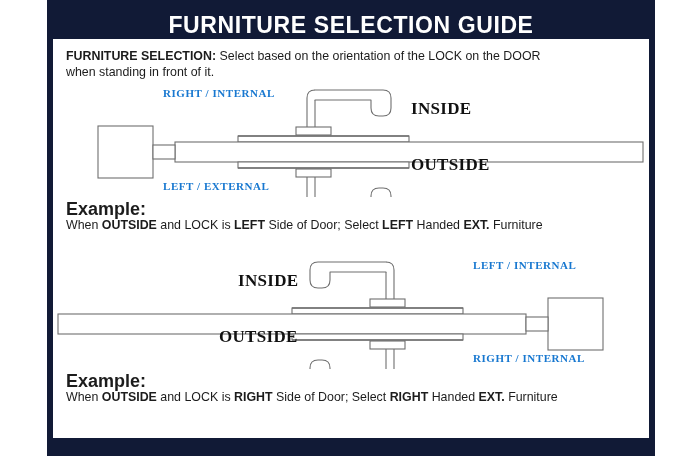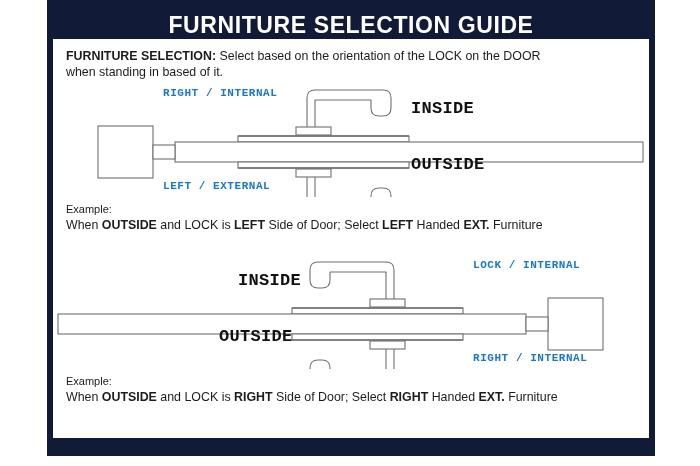--- a/index.html
+++ b/index.html
@@ -63,22 +63,22 @@
   
   .example {
     position: absolute;
     left: 13px;
     right: 6px;
     font-size: 12.4px;
     color: #1c1c1c;
     line-height: 16.2px;
   }
   .example .ex-head {
-    font-weight: normal;
-    font-size: 11px;
+    font-weight: bold;
+    font-size: 18px;
   }
   .example .ex-line { white-space: nowrap; }
   .example b { font-weight: bold; }
 
   #example-1 { top: 162px; }
   #example-2 { top: 334px; }
 
   
   .diagram {
     position: absolute;
@@ -90,21 +90,21 @@
   #diagram-2 { top: 220px; }
 
   .diagram svg { display: block; }
 
   .lbl {
     position: absolute;
     font-size: 11px;
     font-weight: bold;
     letter-spacing: 0.55px;
     white-space: nowrap;
-    font-family: Liberation Mono, monospace;
+    font-family: Liberation Serif, serif;
   }
   .lbl-blue { color: #1878d0; }
   .lbl-black {
     color: #111111;
     font-size: 17px;
     font-weight: bold;
     letter-spacing: 0.3px;
   }
 
   
@@ -124,21 +124,21 @@
 
 <div class="guide-panel">
 
   <div class="guide-title">FURNITURE SELECTION GUIDE</div>
 
   <div class="guide-body">
 
     <div class="intro">
       <b>FURNITURE SELECTION:</b>
       <span>Select based on the orientation of the LOCK on the DOOR</span><br>
-      <span>when standing in based of it.</span>
+      <span>when standing in front of it.</span>
     </div>
 
     <div class="diagram" id="diagram-1">
       <svg width="595" height="110" viewBox="0 0 595 110">
         <g fill="none" stroke="#6f6f6f" stroke-width="1.1">
 
           <path d="M262 3 L330 3 Q338 3 338 11 L338 21 Q338 29 330 29 L326 29 Q318 29 318 21 L318 13 L262 13" stroke-linejoin="round" stroke-linecap="round"></path>
           <path d="M262 3 Q254 3 254 11 L254 40" stroke-linejoin="round"></path>
           <path d="M262 13 Q262 13 262 13 L262 40"></path>
 
@@ -199,21 +199,21 @@
 
           <path d="M262 127 L330 127 Q338 127 338 119 L338 109 Q338 101 330 101 L326 101 Q318 101 318 109 L318 117 L262 117" stroke-linejoin="round" stroke-linecap="round"></path>
           <path d="M262 127 Q254 127 254 119 L254 90" stroke-linejoin="round"></path>
           <path d="M262 117 L262 90"></path>
 
           <rect x="45" y="39" width="55" height="52" fill="#ffffff"></rect>
           <rect x="100" y="58" width="22" height="14" fill="#ffffff"></rect>
         </g>
       </svg>
 
-      <span class="lbl lbl-blue" id="d2-left-internal">LOCK / INTERNAL</span>
+      <span class="lbl lbl-blue" id="d2-left-internal">LEFT / INTERNAL</span>
       <span class="lbl lbl-blue" id="d2-right-external">RIGHT / INTERNAL</span>
       <span class="lbl lbl-black" id="d2-inside">INSIDE</span>
       <span class="lbl lbl-black" id="d2-outside">OUTSIDE</span>
     </div>
 
     <div class="example" id="example-2">
       <div class="ex-head">Example:</div>
       <div class="ex-line">
         <span>When </span><b>OUTSIDE</b><span> and LOCK is </span><b>RIGHT</b><span> Side of Door;   Select </span><b>RIGHT</b><span> Handed </span><b>EXT.</b><span> Furniture</span>
       </div>

